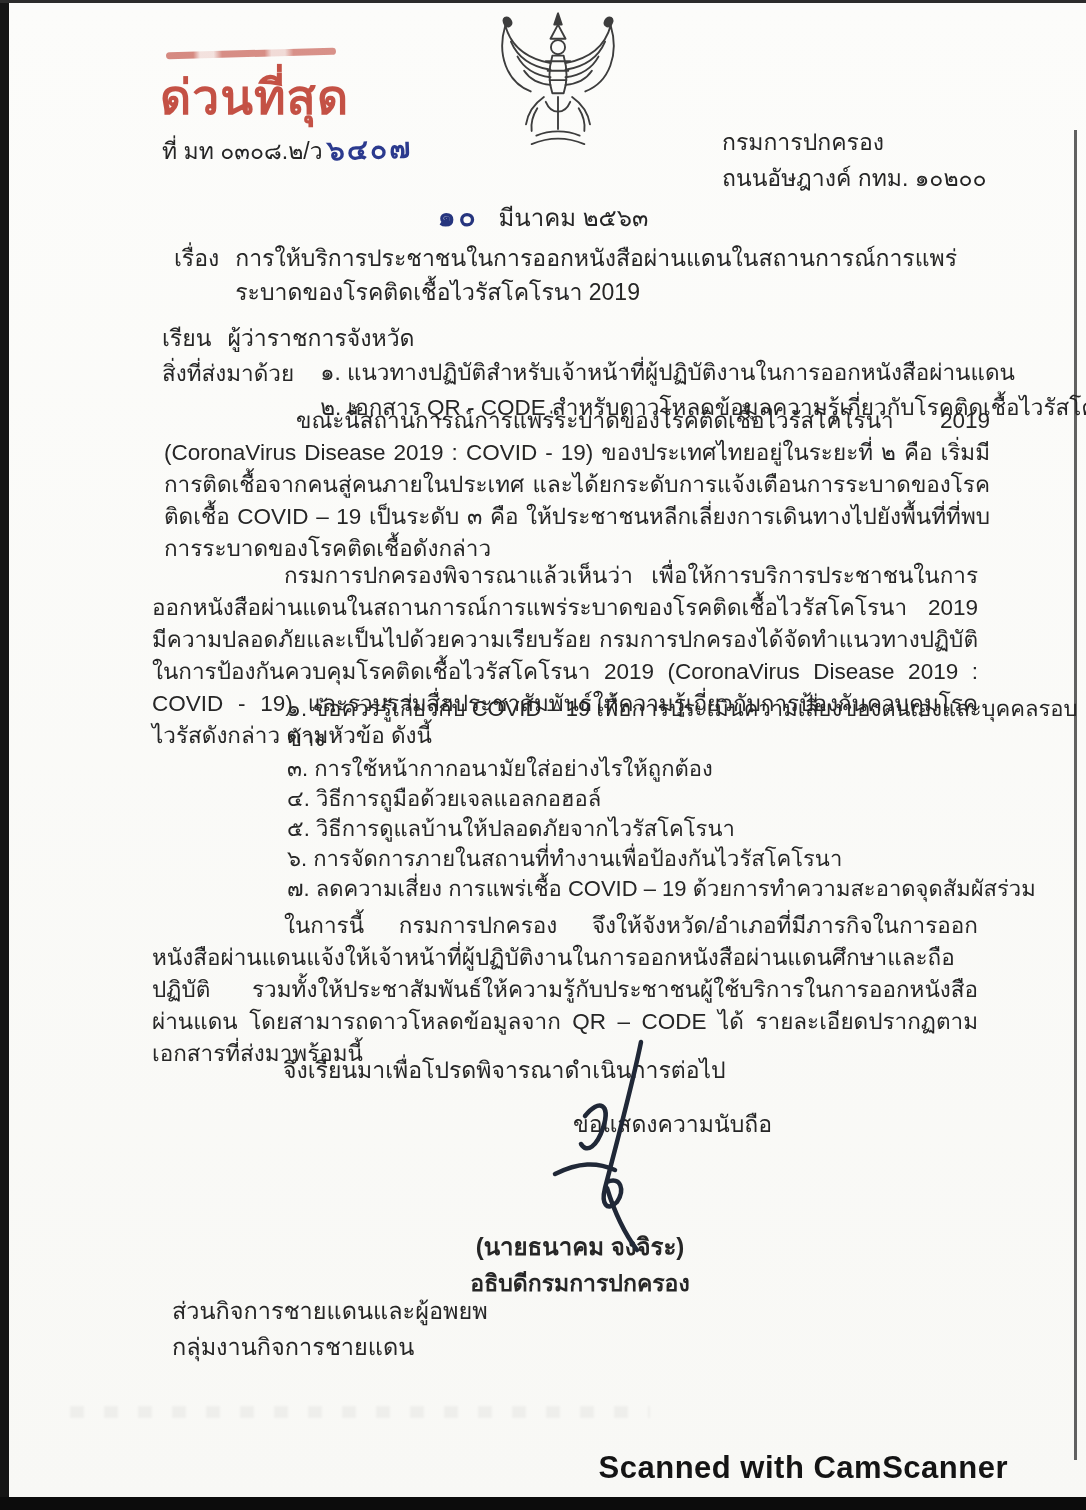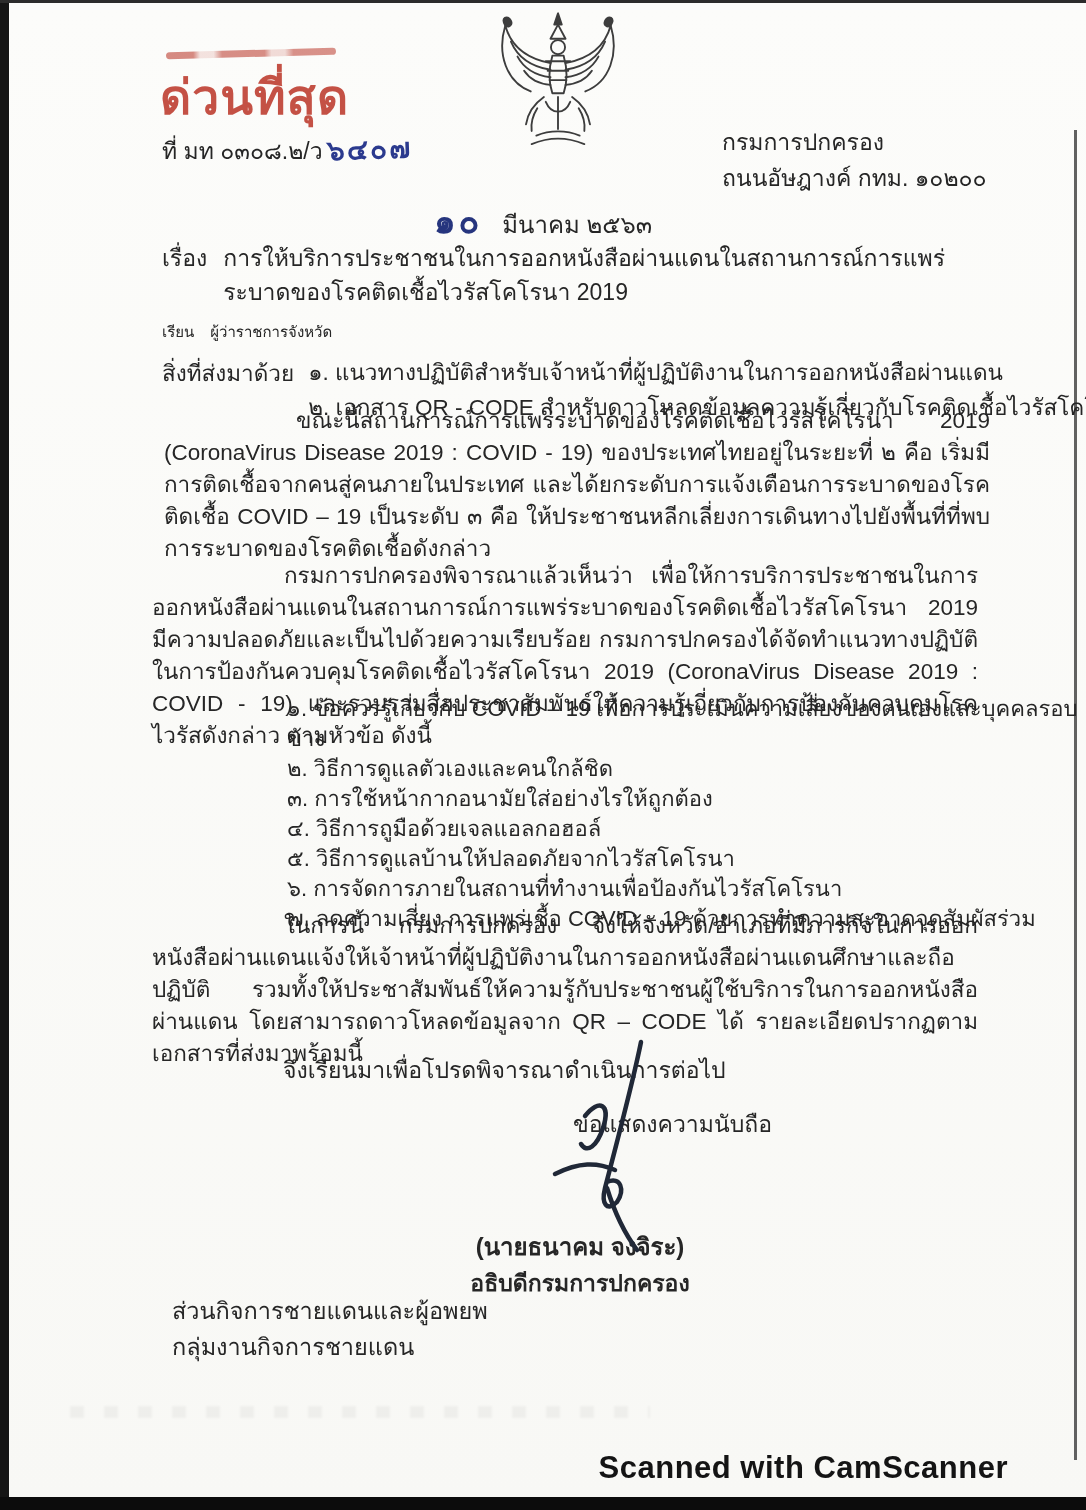--- a/index.html
+++ b/index.html
@@ -33,27 +33,27 @@
   .hand-blue { color:#2b3a8e; font-size:28px; font-weight:600; transform:rotate(-2deg); letter-spacing:2px; }
 
   
   .garuda { position:absolute; left:478px; top:6px; }
 
   
   .sender { position:absolute; left:722px; top:124px; font-size:23px; line-height:36px; }
 
   
   .date-line { position:absolute; left:0; top:194px; width:1086px; text-align:center; font-size:24px; }
-  .date-line .day { color:#26357e; font-weight:600; font-size:34px; margin-right:20px; letter-spacing:3px; }
+  .date-line .day { color:#26357e; font-weight:600; font-size:28px; margin-right:20px; letter-spacing:3px; }
 
   .lbl { flex:0 0 auto; }
-  .subject { position:absolute; left:162px; top:241px; display:flex; gap:16px; font-size:23px; line-height:34px; width:830px; }
-  .recipient { position:absolute; left:162px; top:320px; font-size:15px; display:flex; gap:16px; }
-
-  .enclosures { position:absolute; left:162px; top:355px; display:flex; gap:14px; font-size:22.5px; width:812px; }
+  .subject { position:absolute; left:174px; top:241px; display:flex; gap:16px; font-size:23px; line-height:34px; width:830px; }
+  .recipient { position:absolute; left:162px; top:320px; font-size:23px; display:flex; gap:16px; }
+
+  .enclosures { position:absolute; left:162px; top:355px; display:flex; gap:26px; font-size:22.5px; width:812px; }
   .enc-items { flex:1 1 auto; }
   .enc-row { display:flex; justify-content:space-between; line-height:35px; gap:10px; white-space:nowrap; }
 
   .para { position:absolute; left:152px; width:826px; font-size:22.5px; line-height:32px; text-indent:132px; text-align:justify; }
   .p1 { top:405px;margin-left:12px; }
   .p2 { top:560px; }
   .p3 { top:910px; }
 
   .topics { position:absolute; left:287px; top:694px; font-size:22px; line-height:30px; }
 
@@ -155,21 +155,20 @@
 
       </div>
     </div>
   </div>
 
   <p class="para p1">ขณะนี้สถานการณ์การแพร่ระบาดของโรคติดเชื้อไวรัสโคโรนา 2019 (CoronaVirus Disease 2019 : COVID - 19) ของประเทศไทยอยู่ในระยะที่ ๒ คือ เริ่มมีการติดเชื้อจากคนสู่คนภายในประเทศ และได้ยกระดับการแจ้งเตือนการระบาดของโรคติดเชื้อ COVID – 19 เป็นระดับ ๓ คือ ให้ประชาชนหลีกเลี่ยงการเดินทางไปยังพื้นที่ที่พบการระบาดของโรคติดเชื้อดังกล่าว</p>
   <p class="para p2">กรมการปกครองพิจารณาแล้วเห็นว่า เพื่อให้การบริการประชาชนในการออกหนังสือผ่านแดนในสถานการณ์การแพร่ระบาดของโรคติดเชื้อไวรัสโคโรนา 2019 มีความปลอดภัยและเป็นไปด้วยความเรียบร้อย กรมการปกครองได้จัดทำแนวทางปฏิบัติในการป้องกันควบคุมโรคติดเชื้อไวรัสโคโรนา 2019 (CoronaVirus Disease 2019 : COVID - 19) และรวบรวมสื่อประชาสัมพันธ์ให้ความรู้เกี่ยวกับการป้องกันควบคุมโรคไวรัสดังกล่าว ตามหัวข้อ ดังนี้</p>
 
   <div class="topics">
     <div>๑. ข้อควรรู้เกี่ยวกับ COVID – 19 เพื่อการประเมินความเสี่ยงของตนเองและบุคคลรอบข้าง</div>
-    <div>๒. วิธีการดูแลตัวเองและคนใกล้ชิด</div>
     <div>๓. การใช้หน้ากากอนามัยใส่อย่างไรให้ถูกต้อง</div>
     <div>๔. วิธีการถูมือด้วยเจลแอลกอฮอล์</div>
     <div>๕. วิธีการดูแลบ้านให้ปลอดภัยจากไวรัสโคโรนา</div>
     <div>๖. การจัดการภายในสถานที่ทำงานเพื่อป้องกันไวรัสโคโรนา</div>
     <div>๗. ลดความเสี่ยง การแพร่เชื้อ COVID – 19 ด้วยการทำความสะอาดจุดสัมผัสร่วม</div>
   </div>
 
   <p class="para p3">ในการนี้ กรมการปกครอง จึงให้จังหวัด/อำเภอที่มีภารกิจในการออกหนังสือผ่านแดนแจ้งให้เจ้าหน้าที่ผู้ปฏิบัติงานในการออกหนังสือผ่านแดนศึกษาและถือปฏิบัติ รวมทั้งให้ประชาสัมพันธ์ให้ความรู้กับประชาชนผู้ใช้บริการในการออกหนังสือผ่านแดน โดยสามารถดาวโหลดข้อมูลจาก QR – CODE ได้ รายละเอียดปรากฏตามเอกสารที่ส่งมาพร้อมนี้</p>
 
   <div class="closing-line">จึงเรียนมาเพื่อโปรดพิจารณาดำเนินการต่อไป</div>

